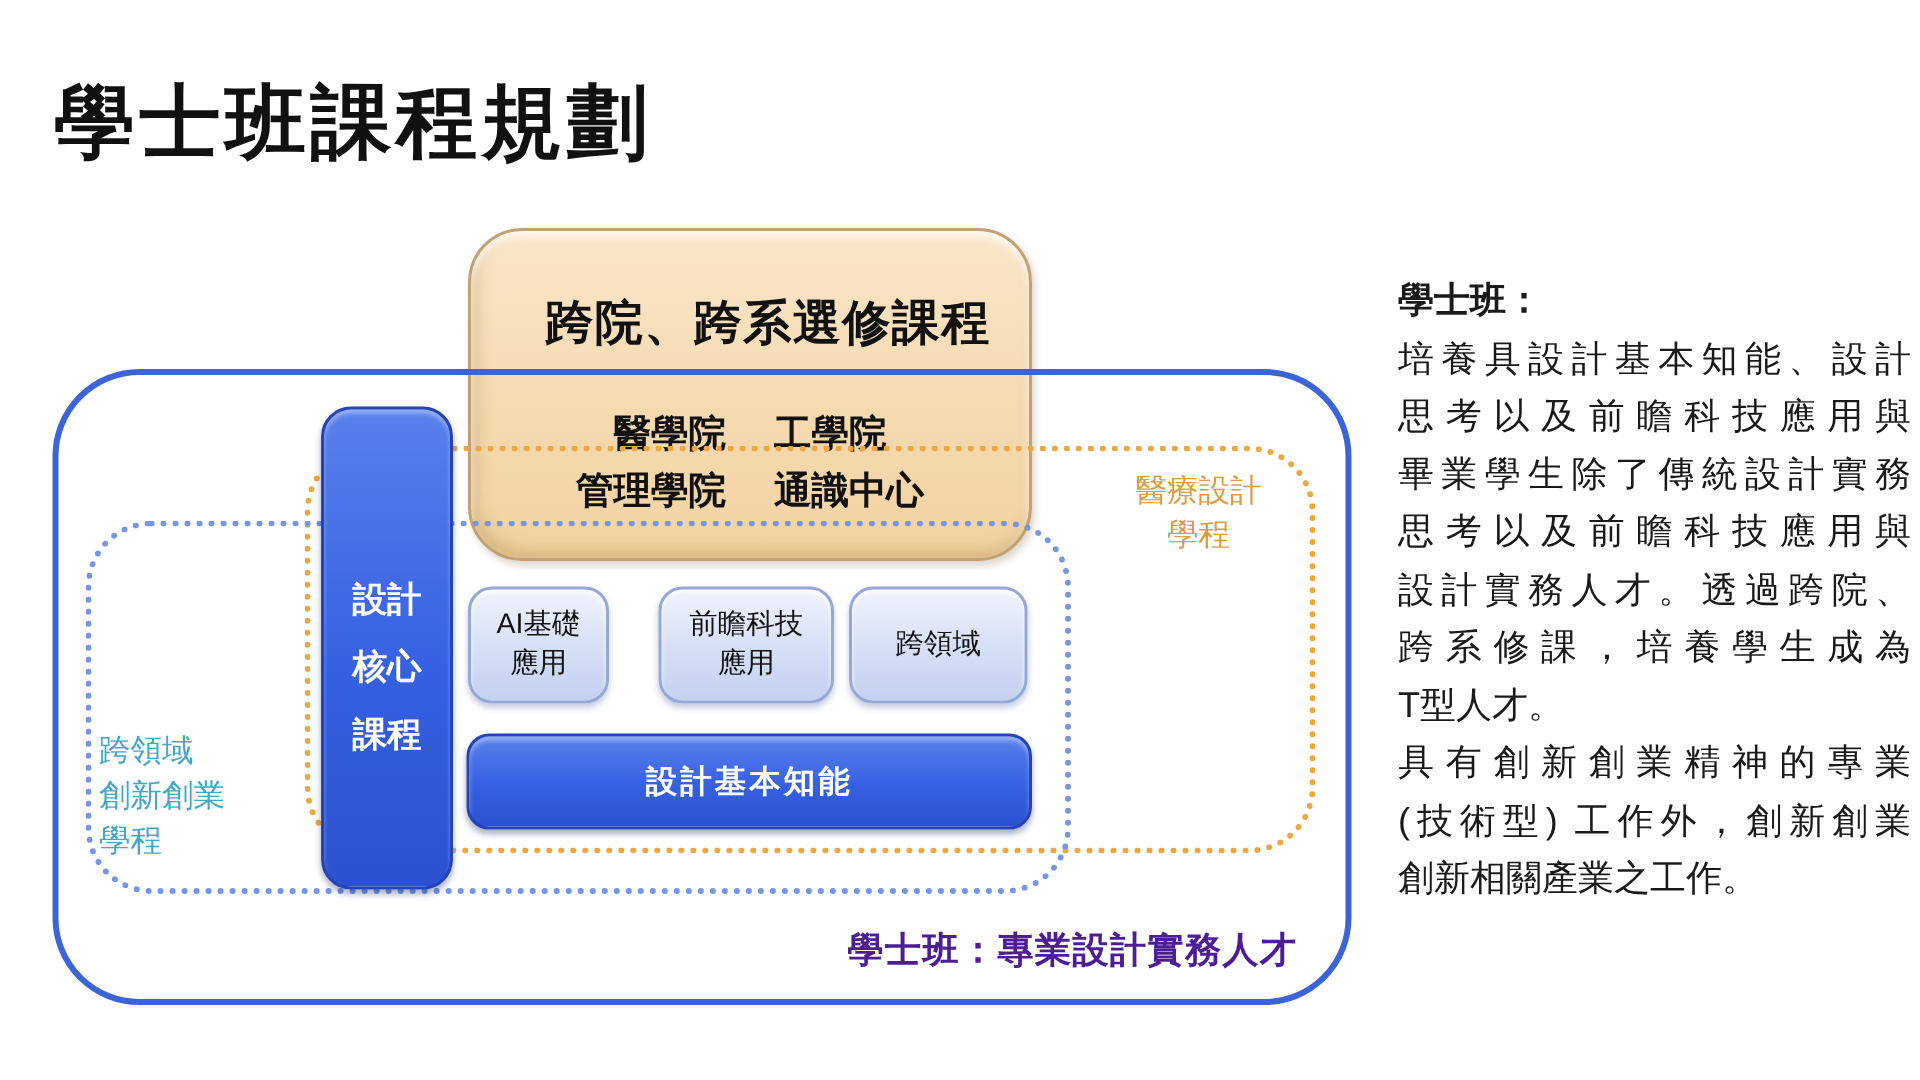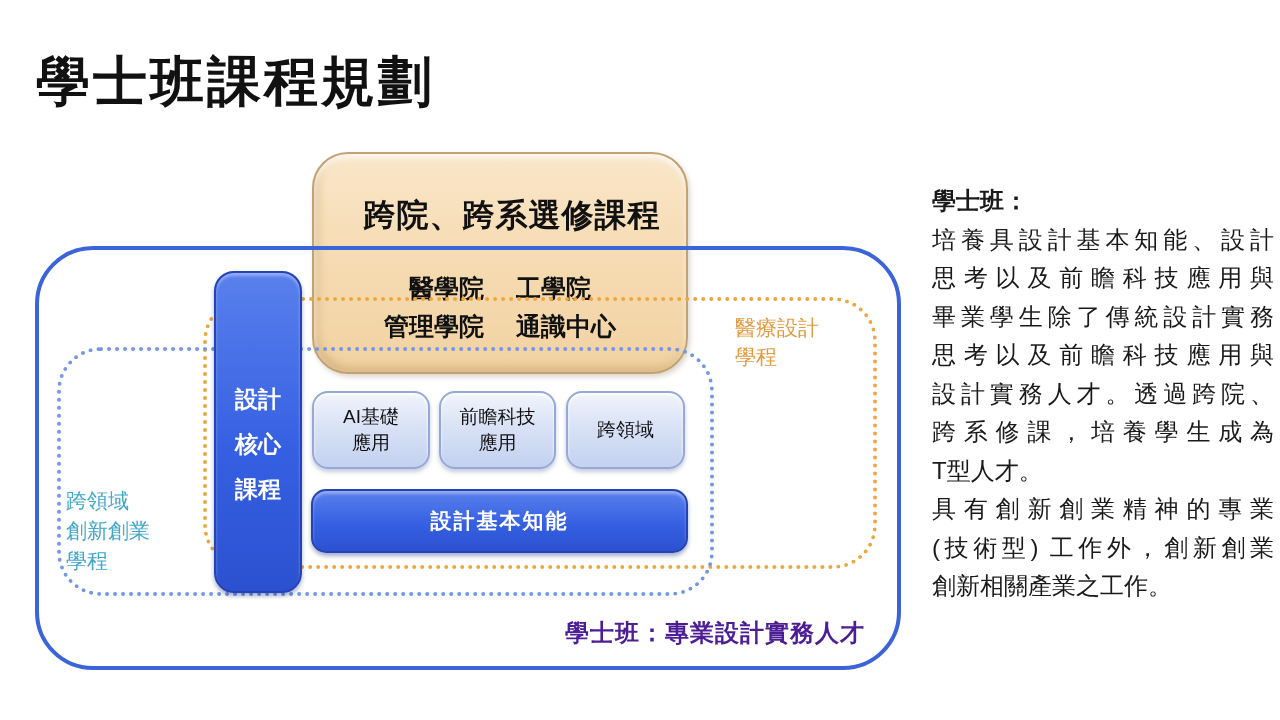--- a/index.html
+++ b/index.html
@@ -39,29 +39,29 @@
                color:#fff; font-weight:700; }
   .core-box { left:214px; top:271px; width:88px; height:322px; border-radius:20px; z-index:5;
               font-size:23px; line-height:45px; display:flex; align-items:center;
               justify-content:center; text-align:center; padding-top:24px; }
   .skill { top:391px; height:78px; border-radius:16px; z-index:5;
            background:linear-gradient(180deg,#F0F4FC 0%,#D9E2F6 45%,#C3D1F0 100%);
            border:2px solid #96A8D8;
            box-shadow: inset 0 2px 3px rgba(255,255,255,.9), 0 3px 4px rgba(90,110,170,.35);
            display:flex; align-items:center; justify-content:center; text-align:center;
            font-size:19px; line-height:26px; color:#111; }
-  #skill-0 { left:312px; width:118px; }
+  #skill-0 { left:312px; width:94px; }
   #skill-1 { left:439px; width:117px; }
   #skill-2 { left:566px; width:119px; }
   .basic-bar { left:311px; top:489px; width:377px; height:64px; border-radius:15px; z-index:5;
                font-size:21px; display:flex; align-items:center; justify-content:center;
                letter-spacing:2px; }
 
   .teal-label   { left:66px; top:486px; z-index:6; color:#41A7C9; font-size:21px; line-height:30px; }
-  .orange-label { left:735px; top:313px; width:128px; text-align:left; z-index:6;
+  .orange-label { left:735px; top:313px; width:128px; text-align:center; z-index:6;
                   color:#E09B41; font-size:21px; line-height:29px; }
   .bachelor-label { left:540px; top:617px; width:350px; text-align:center; z-index:6;
                     color:#4c1d95; font-weight:700; font-size:24px; letter-spacing:1px; }
 
   
   .desc { left:932px; top:182px; width:342px; font-size:24px; line-height:38.5px; color:#1a1a1a; }
   .desc-heading { font-weight:700; }
   .line { width:100%; }
   .line.j { text-align:justify; text-align-last:justify; }
 </style>

